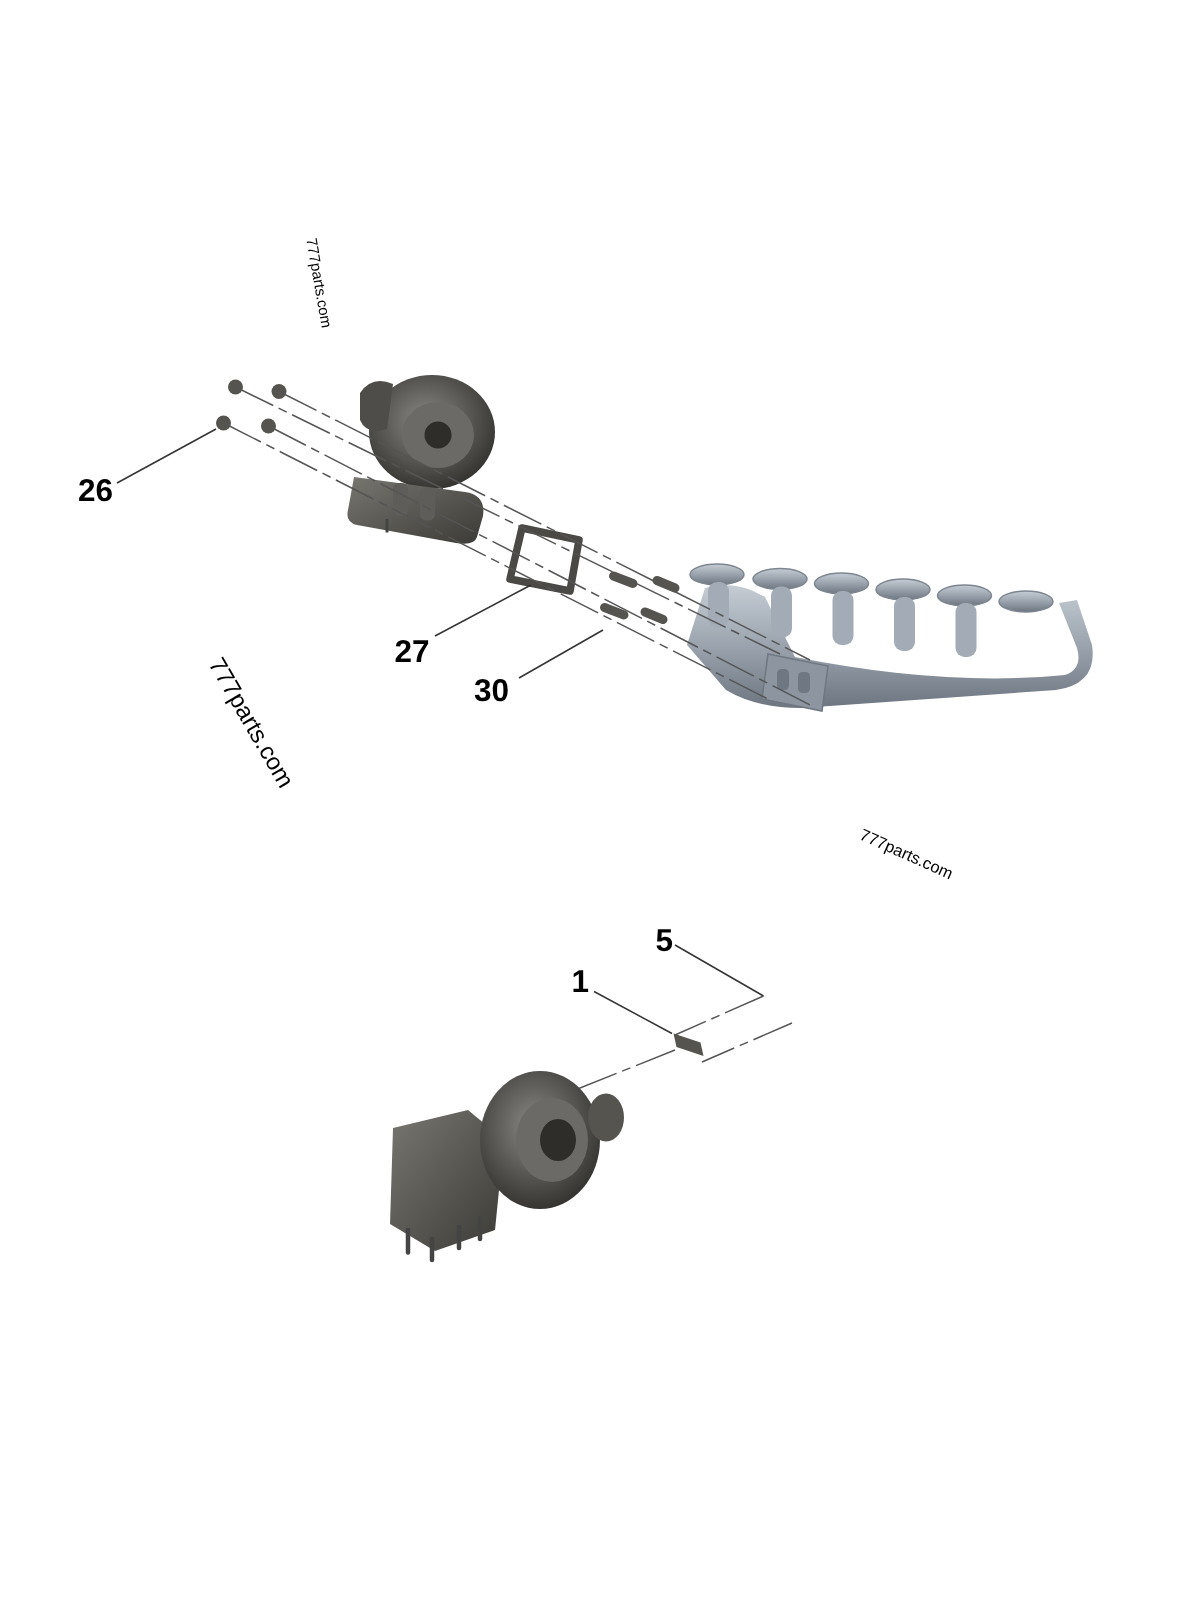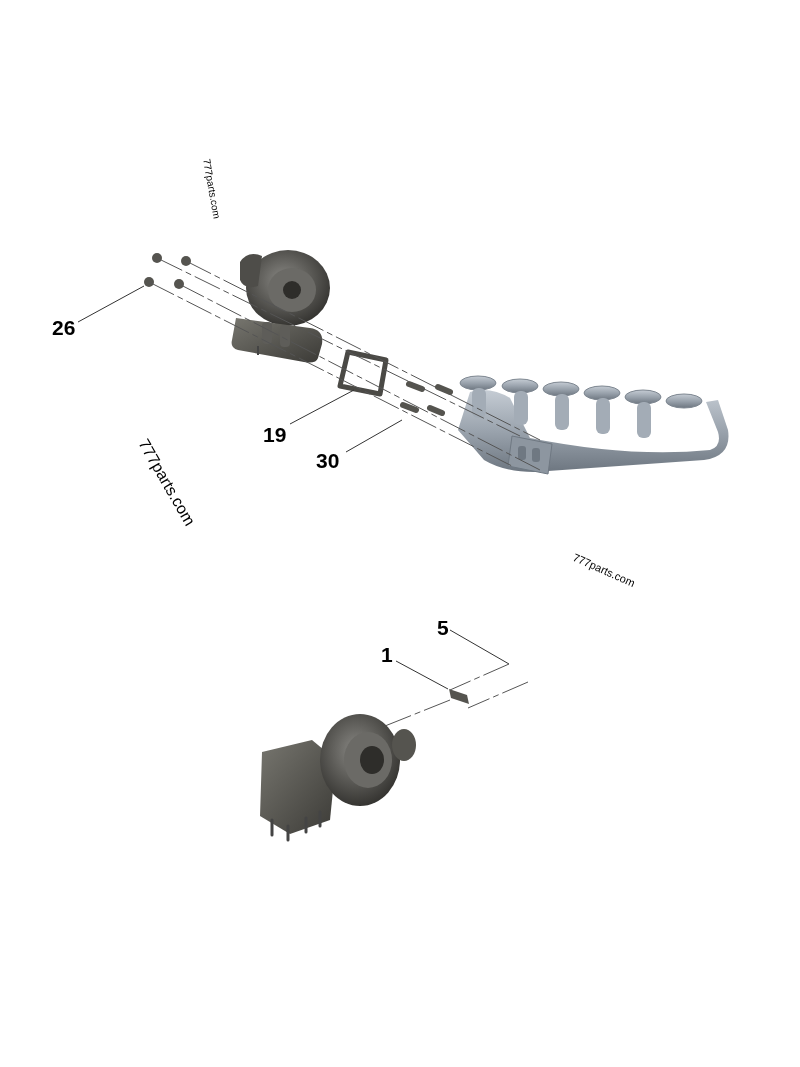--- a/index.html
+++ b/index.html
@@ -115,20 +115,20 @@
     <g stroke="#444" stroke-width="3" stroke-linecap="round">
       <line x1="272" y1="820" x2="272" y2="835"></line>
       <line x1="288" y1="826" x2="288" y2="840"></line>
       <line x1="306" y1="818" x2="306" y2="832"></line>
       <line x1="320" y1="812" x2="320" y2="826"></line>
     </g>
   </g>
 </svg>
 
 <div class="callout" style="left:52px;top:317px;text-align:right;">26</div>
-<div class="callout" style="left:263px;top:424px;">19</div>
+<div class="callout" style="left:263px;top:424px;">27</div>
 <div class="callout" style="left:316px;top:450px;">30</div>
 <div class="callout" style="left:381px;top:644px;">1</div>
 <div class="callout" style="left:437px;top:617px;">5</div>
 
 <div class="wm" style="left:212px;top:158px;font-size:10px;transform:rotate(80deg);">777parts.com</div>
 <div class="wm" style="left:150px;top:436px;font-size:16px;transform:rotate(60deg);">777parts.com</div>
 <div class="wm" style="left:576px;top:551px;font-size:11px;transform:rotate(24deg);">777parts.com</div>
 
 </body></html>

